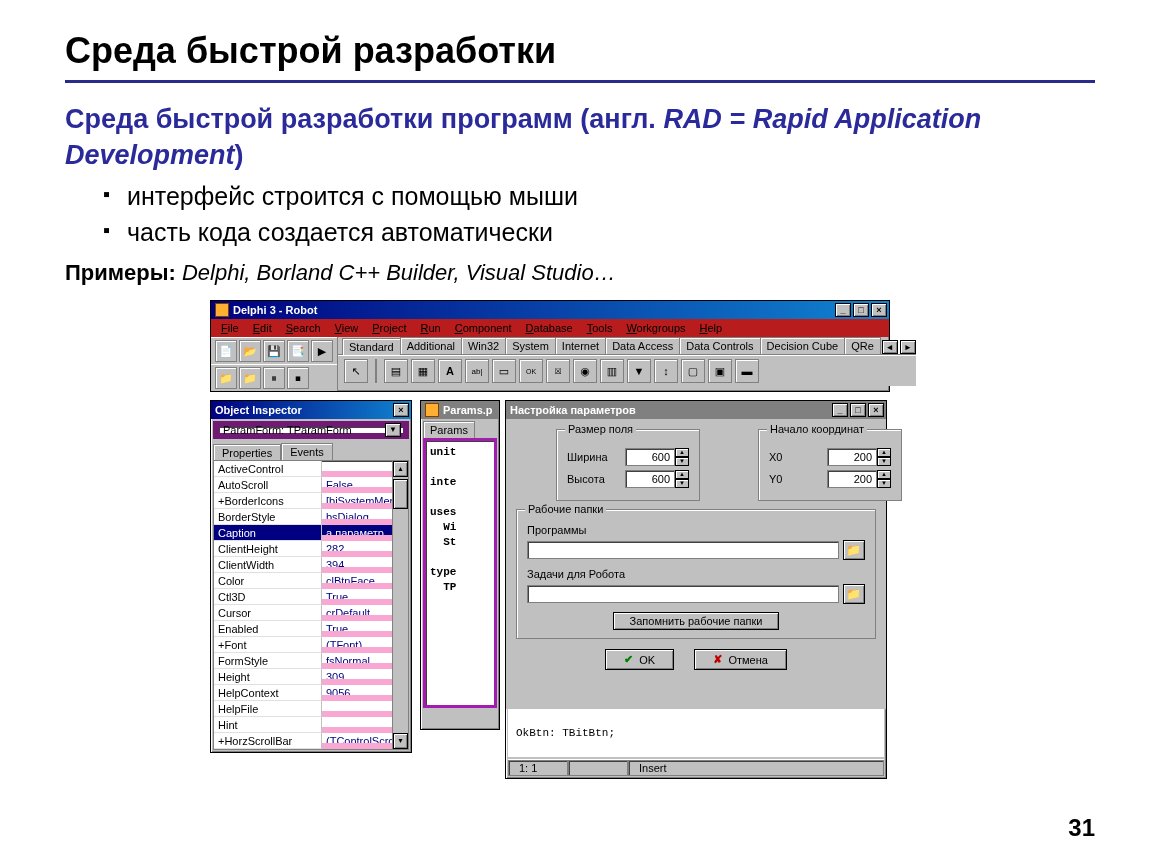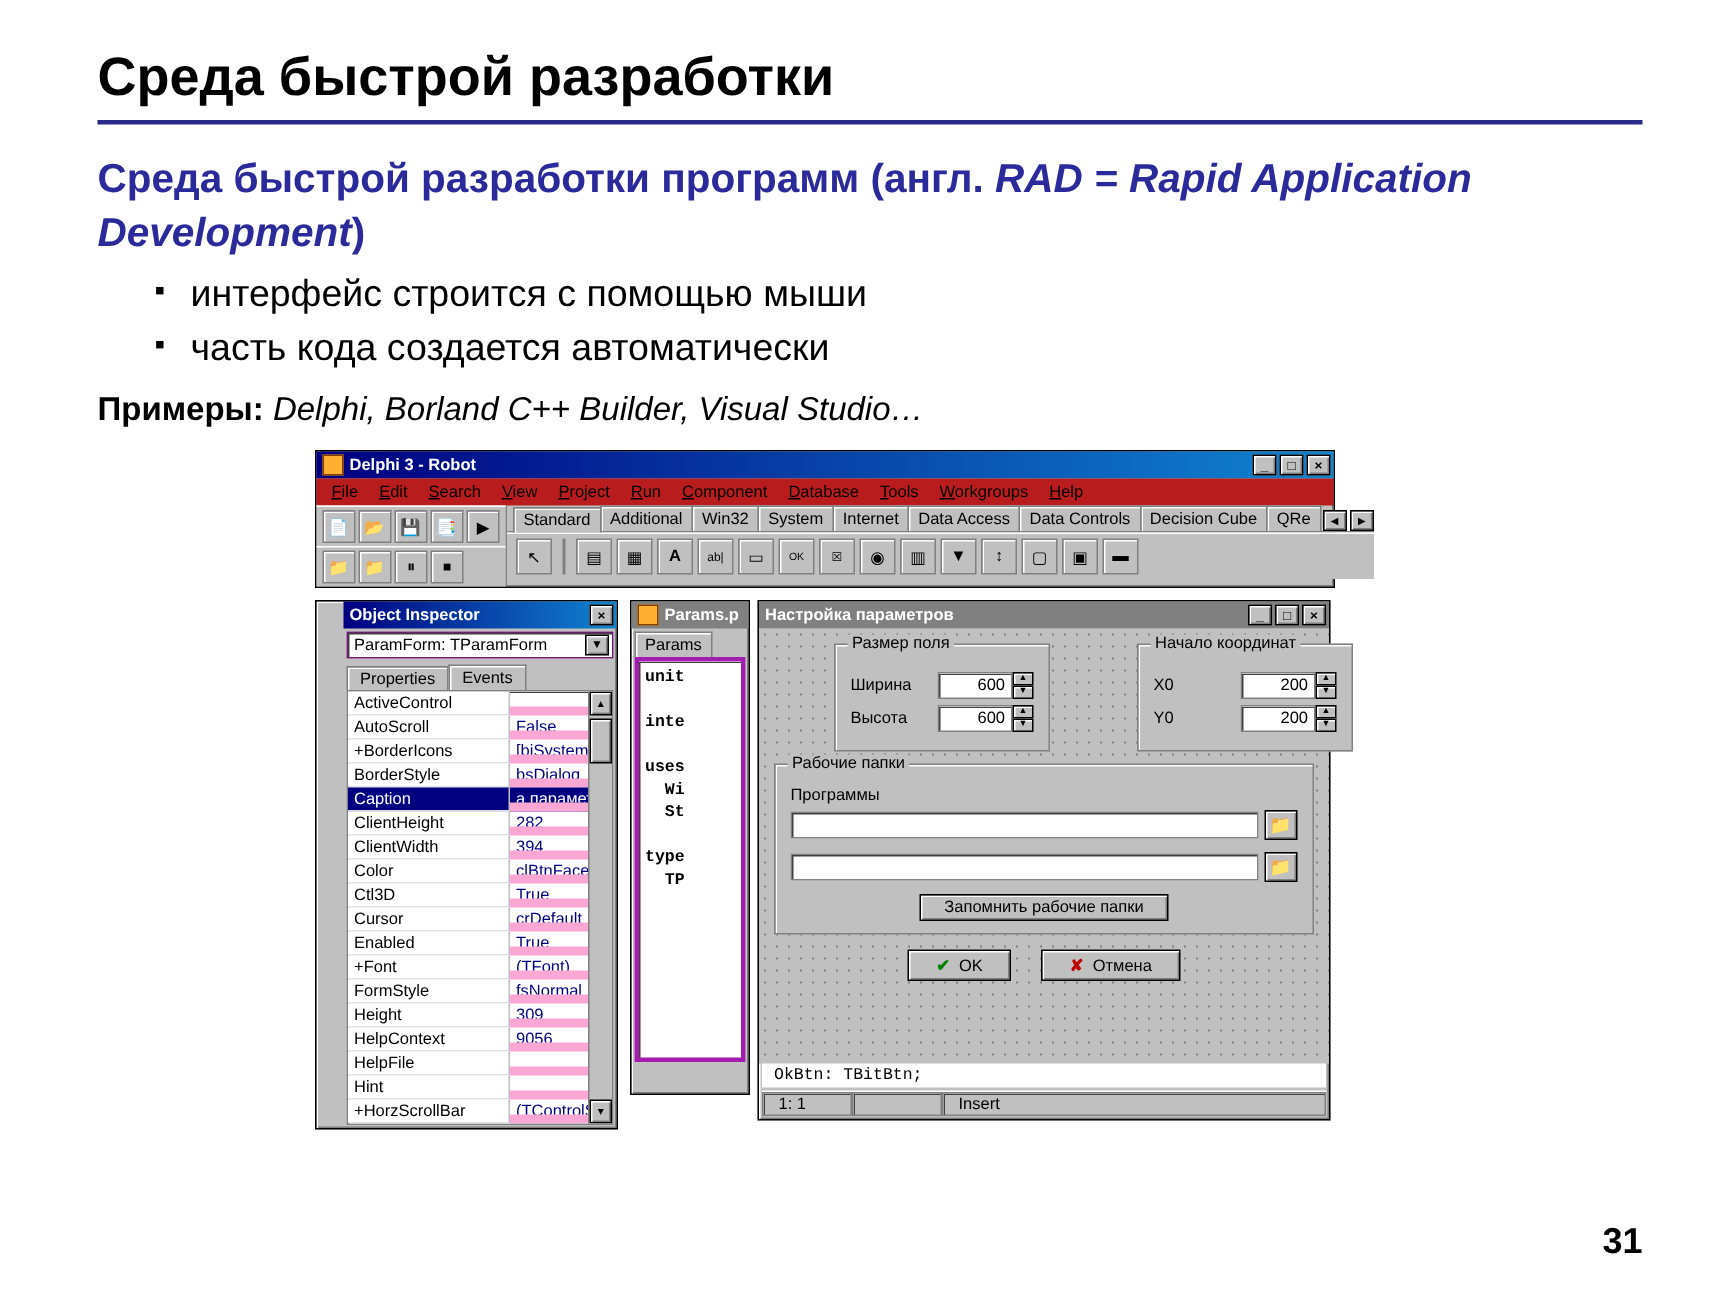--- a/index.html
+++ b/index.html
@@ -186,25 +186,24 @@
     font-size:11px;
     background:#c0c0c0;
   }
 
   
   .obj-inspector {
     position:absolute;
     left:0;
     top:100px;
     width:202px;
-    padding-left:18px;
   }
   .combo {
     background:#fff;
-    border:1px solid #701a75;
+    border:6px solid #701a75;
     box-shadow:inset 1px 1px 0 #404040;
     height:18px;
     display:flex;
     align-items:center;
     padding:0 2px 0 4px;
     margin:2px;
   }
   .combo .arrow {
     width:16px;height:14px;
     background:#c0c0c0;
@@ -414,21 +413,21 @@
   .dlg-btns button{
     background:#c0c0c0;
     border:1px solid #000;
     box-shadow:inset 1px 1px 0 #fff,inset -1px -1px 0 #808080;
     padding:3px 18px;
     font-size:11px;
     display:flex;align-items:center;gap:6px;
   }
   .chk{color:#008000;font-weight:bold;}
   .crs{color:#c00000;font-weight:bold;}
-  .codeline{ font-family:"Courier New",monospace; font-size:11px; background:#fff; padding:2px 8px; margin:0 2px 2px 2px;}
+  .codeline{ font-family:"Courier New",monospace; font-size:11px; background:#fff; padding:18px 8px; margin:0 2px 2px 2px;}
   .status-row{
     display:flex;
     background:#c0c0c0;
     border-top:1px solid #fff;
     font-size:11px;
     margin:0 2px 2px 2px;
   }
   .status-row .c{
     border:1px solid #808080;
     box-shadow:inset 1px 1px 0 #404040;
@@ -704,20 +703,21 @@
             </div>
           </div>
         </div>
         <div class="groupbox">
           <div class="legend">Рабочие папки</div>
           <div style="font-size:11px;">Программы</div>
           <div class="pathbox">
             <input style="">
             <div class="folder-btn">📁</div>
           </div>
+          <div style="font-size:11px;">Задачи для Робота</div>
           <div class="pathbox">
             <input style="">
             <div class="folder-btn">📁</div>
           </div>
           <button class="center-btn">Запомнить рабочие папки</button>
         </div>
         <div class="dlg-btns">
           <button>
               <span class="chk">✔</span>
               <span>OK</span>

